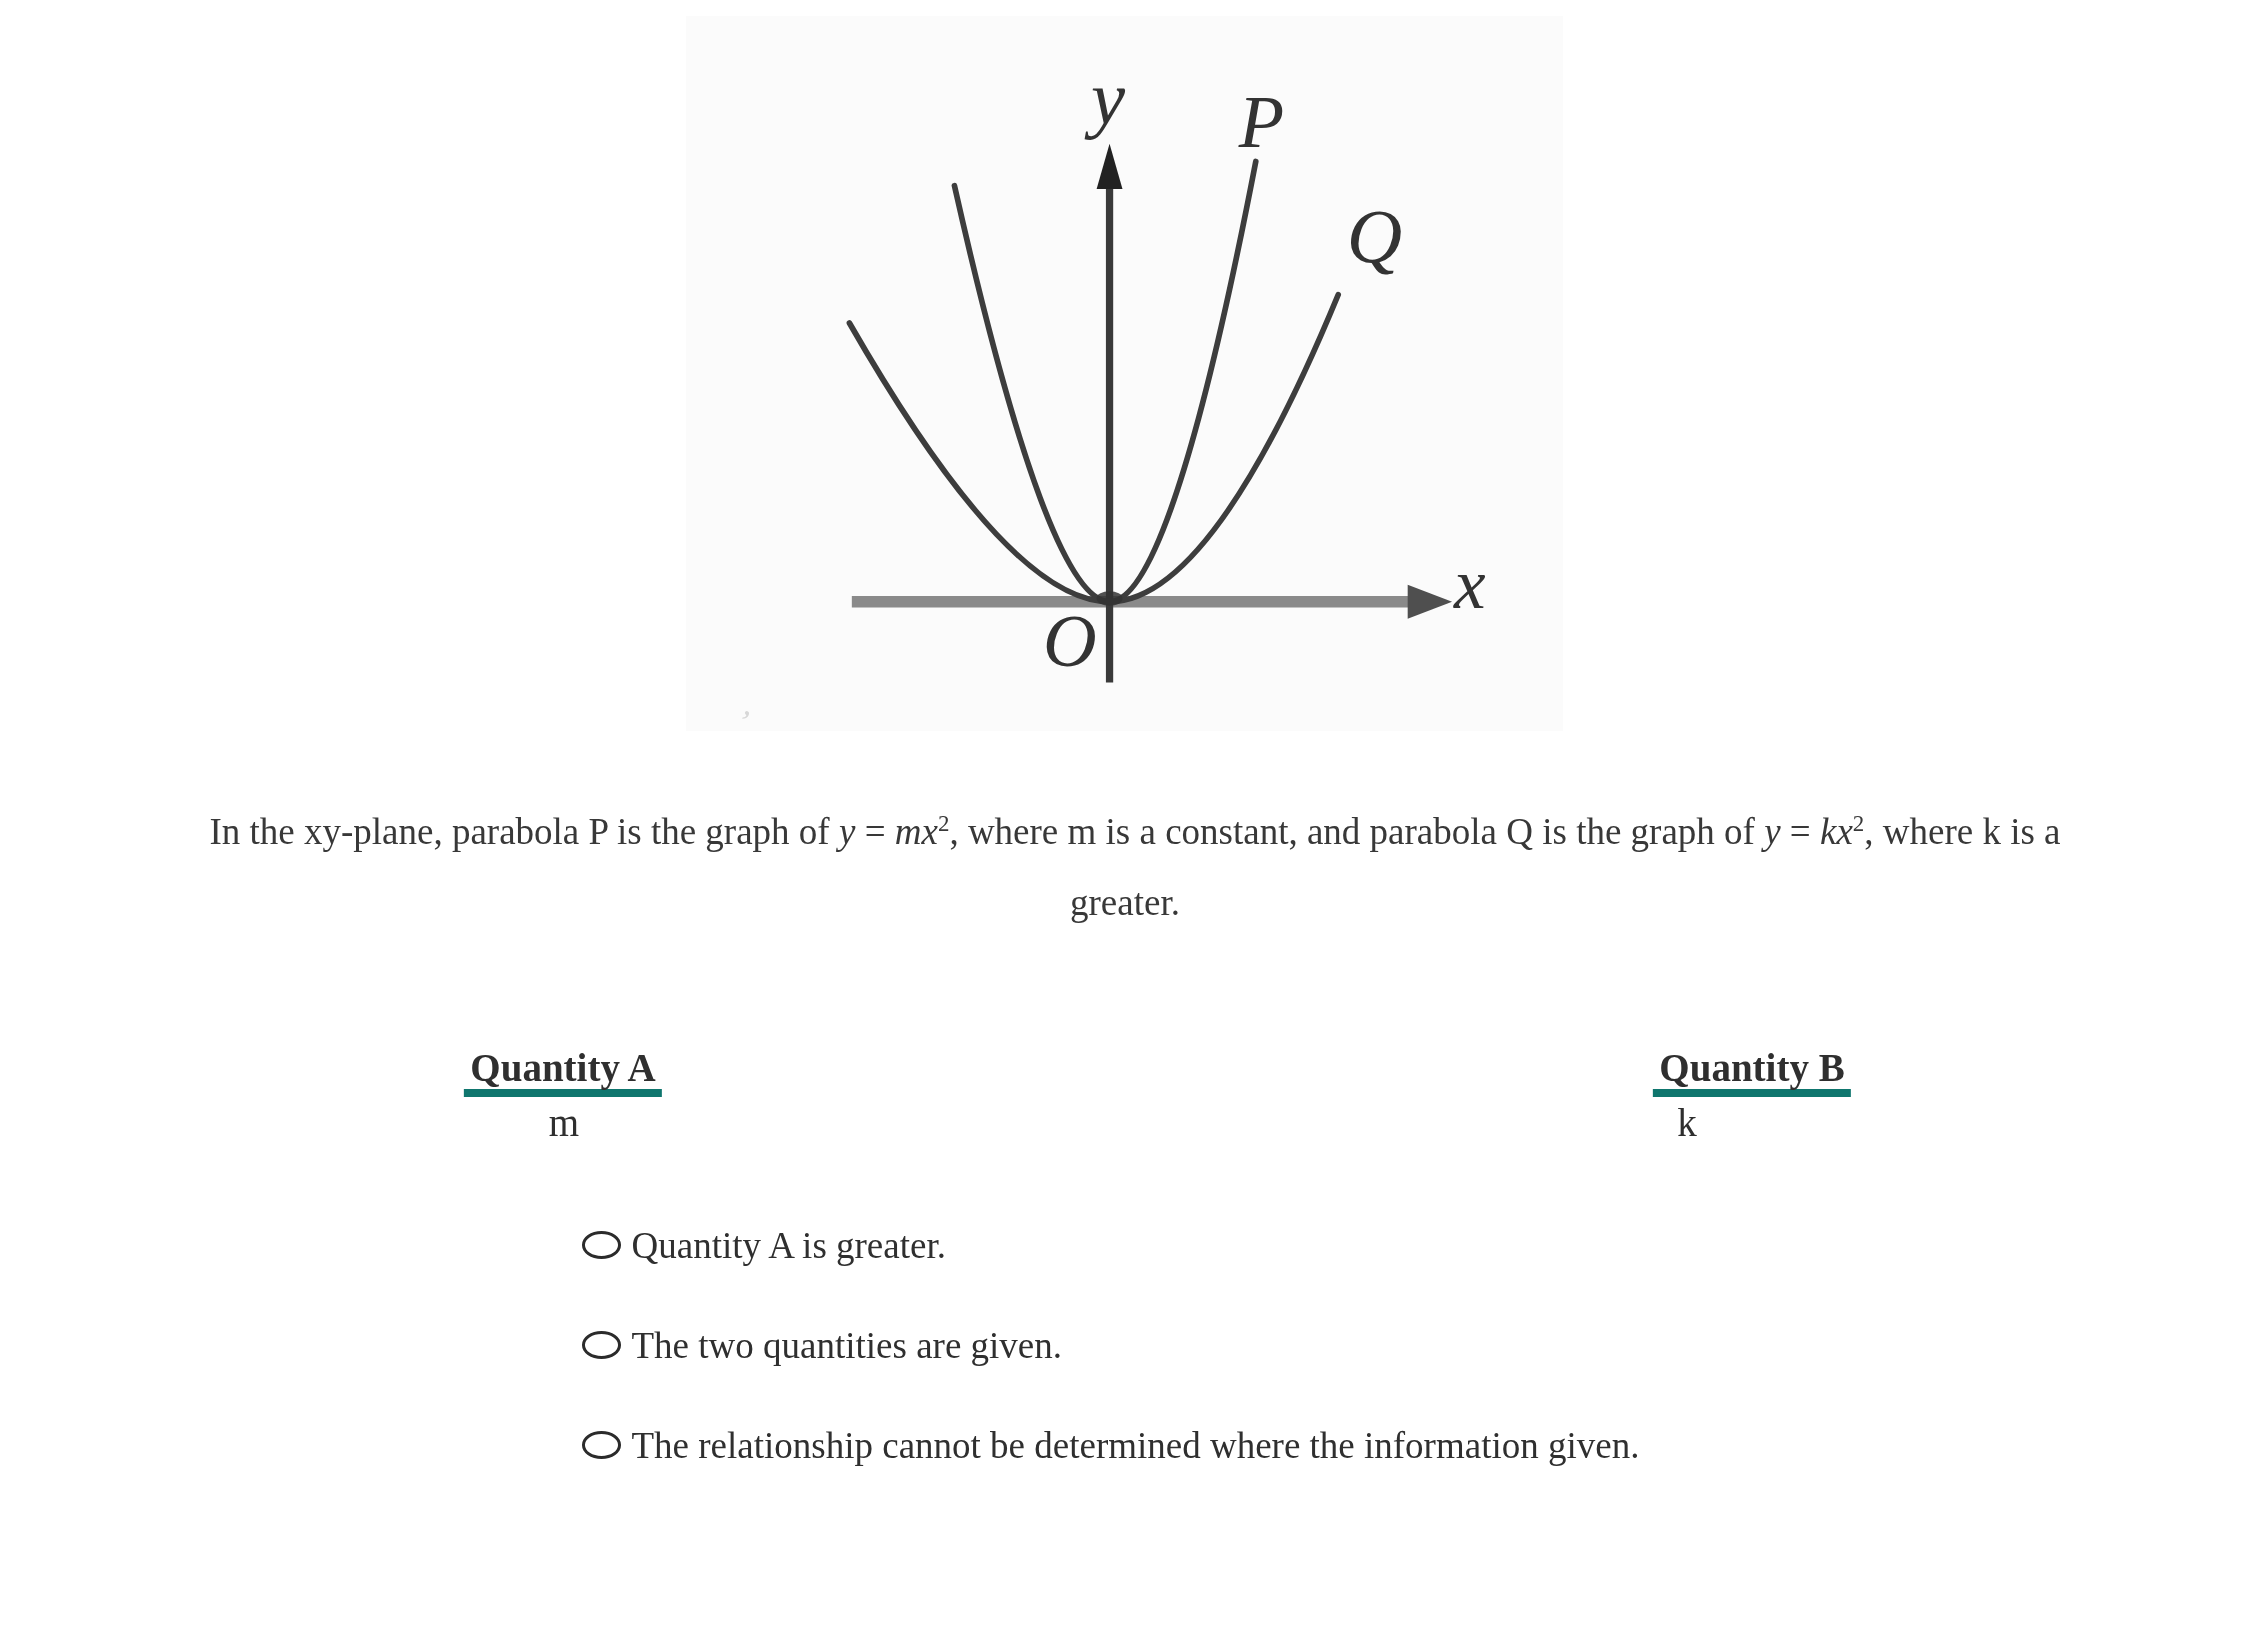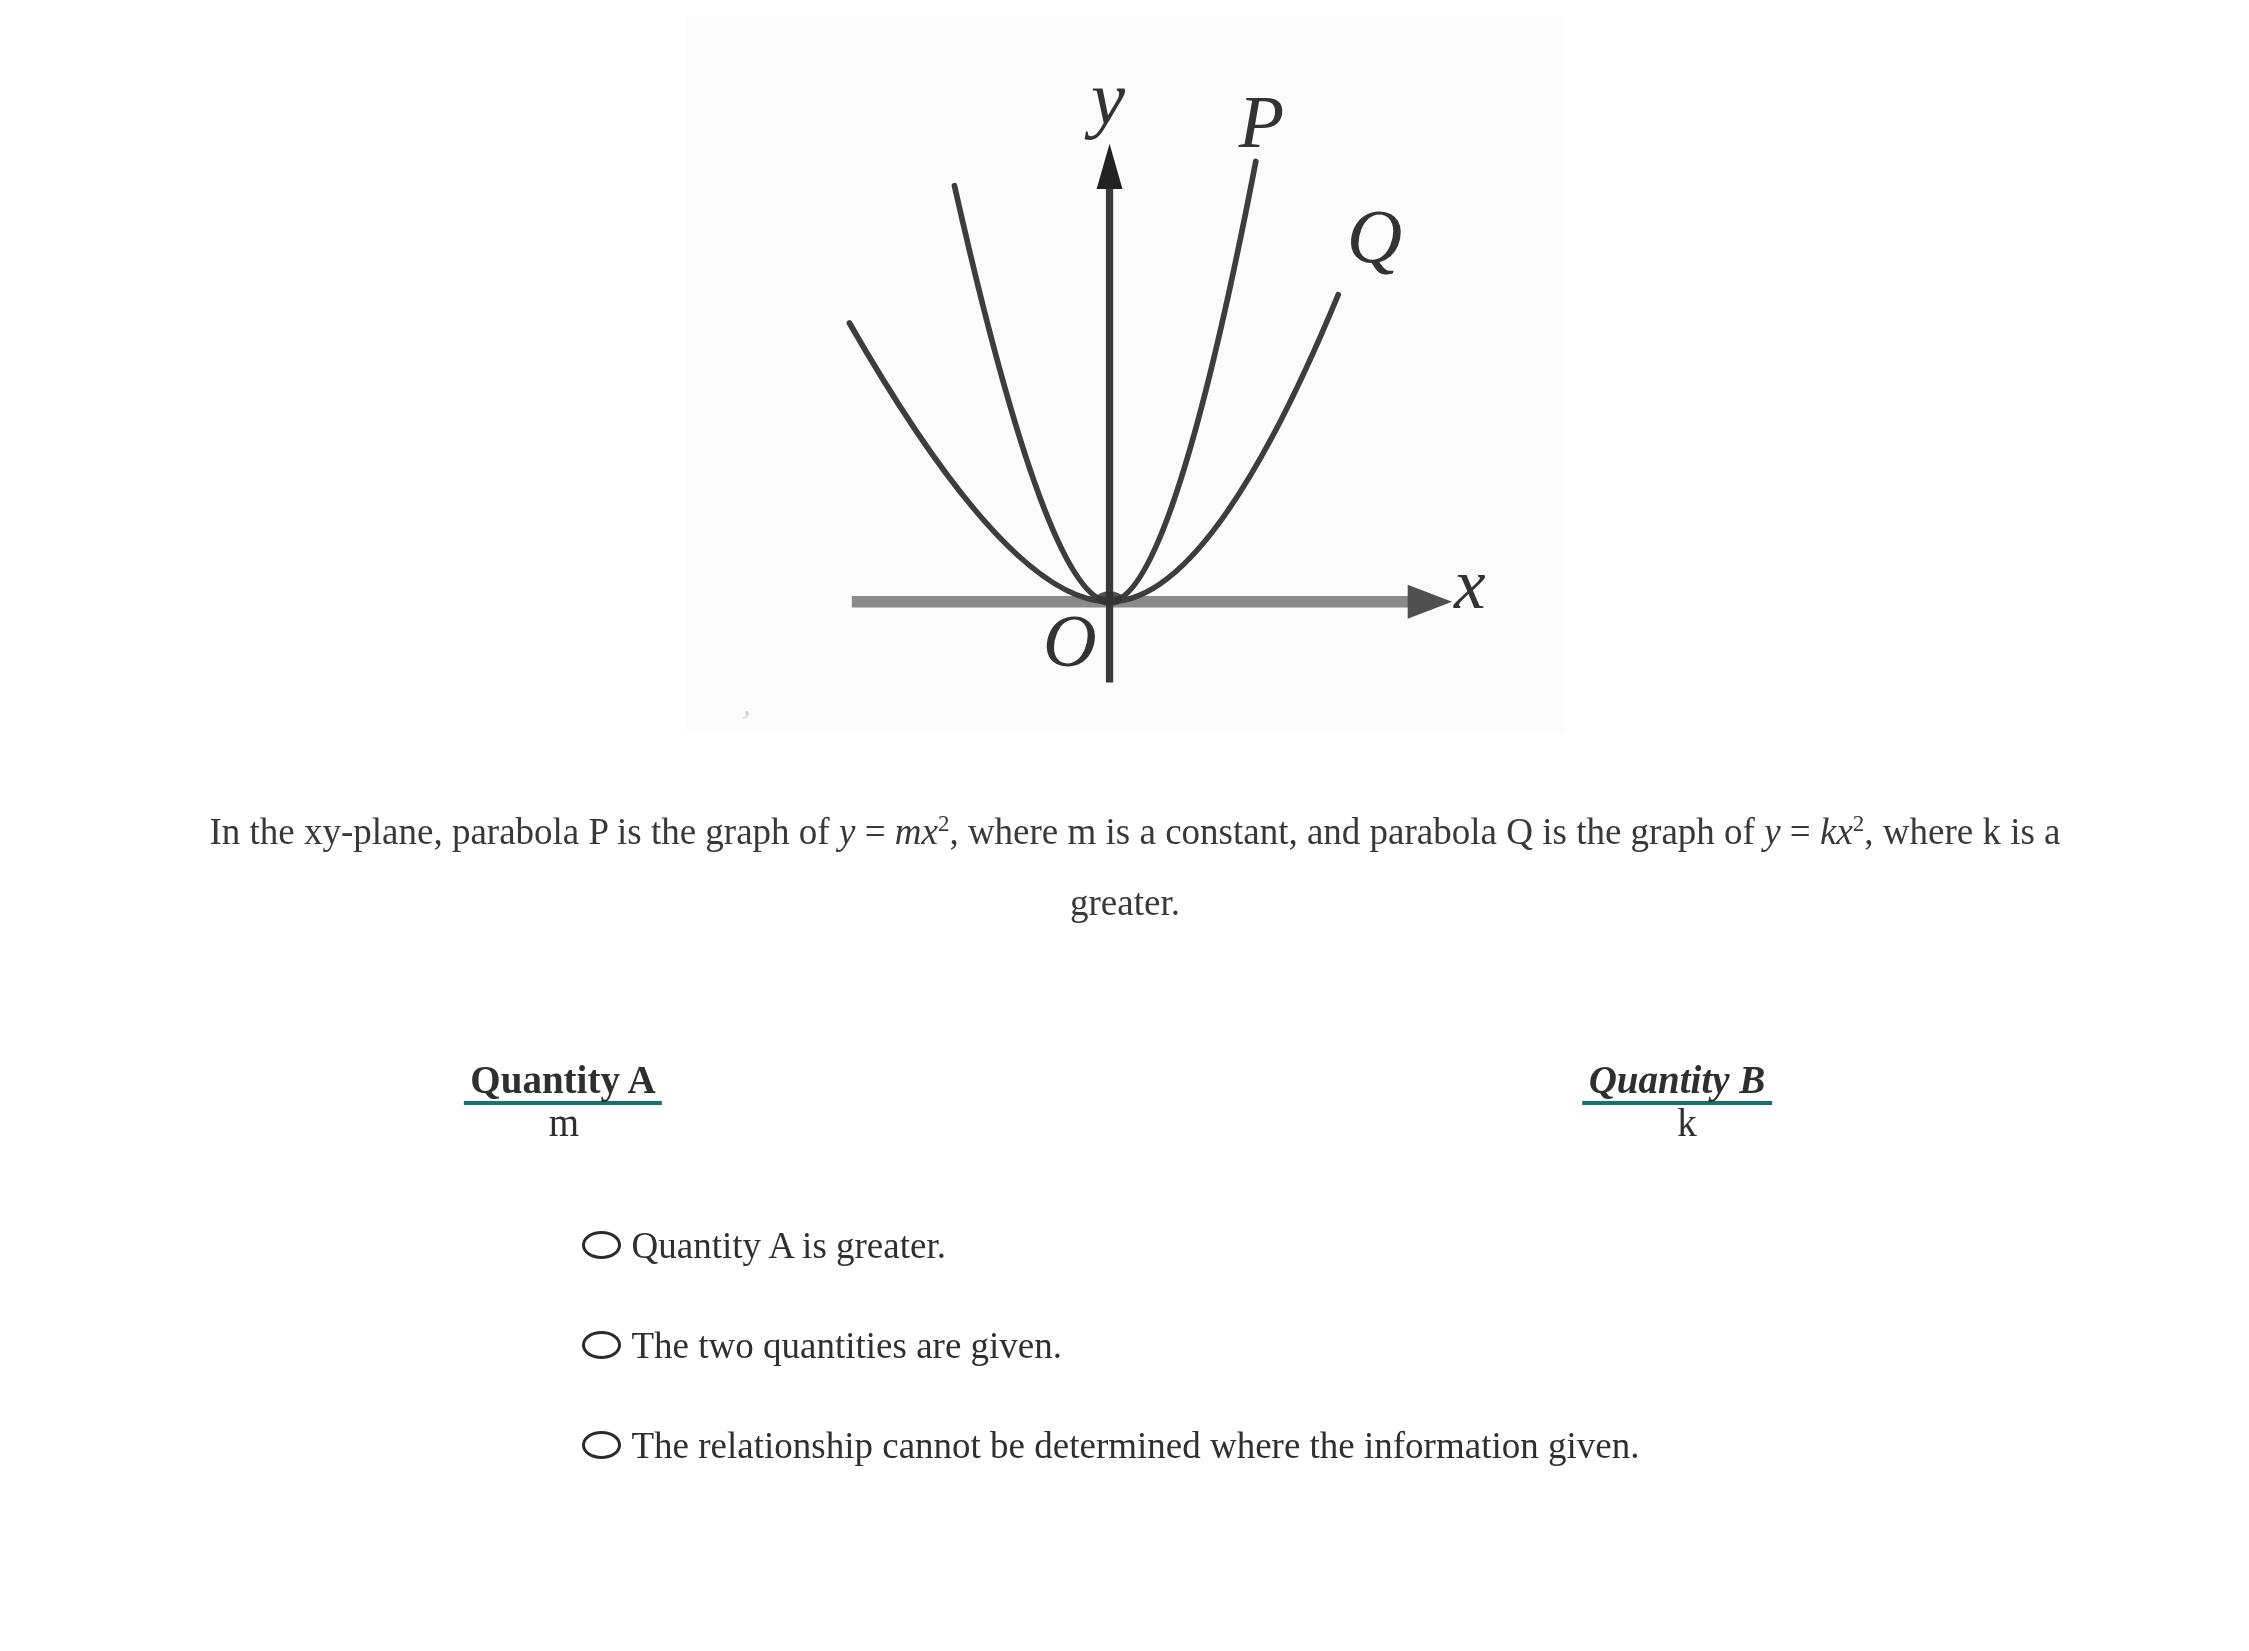--- a/index.html
+++ b/index.html
@@ -66,27 +66,26 @@
 
   
   .qty-heading {
     position: absolute;
     top: 1048px;
     transform: translateX(-50%);
     font-size: 39px;
     line-height: 39px;
     font-weight: bold;
     color: #2f2f2f;
-    border-bottom: 4px solid #0f766e;
+    border-bottom: 8px solid #0f766e;
     padding: 0 6.5px 1.6px 6.5px;
     white-space: nowrap;
-    margin-top: 12px;
   }
   .qty-a-heading { left: 563px; }
-  .qty-b-heading { left: 1677px; font-style: italic; }
+  .qty-b-heading { left: 1752px; }
   .qty-value {
     position: absolute;
     top: 1103px;
     transform: translateX(-50%);
     font-size: 39px;
     line-height: 39px;
     color: #2f2f2f;
   }
   .qty-a-value { left: 564px; }
   .qty-b-value { left: 1687px; }

